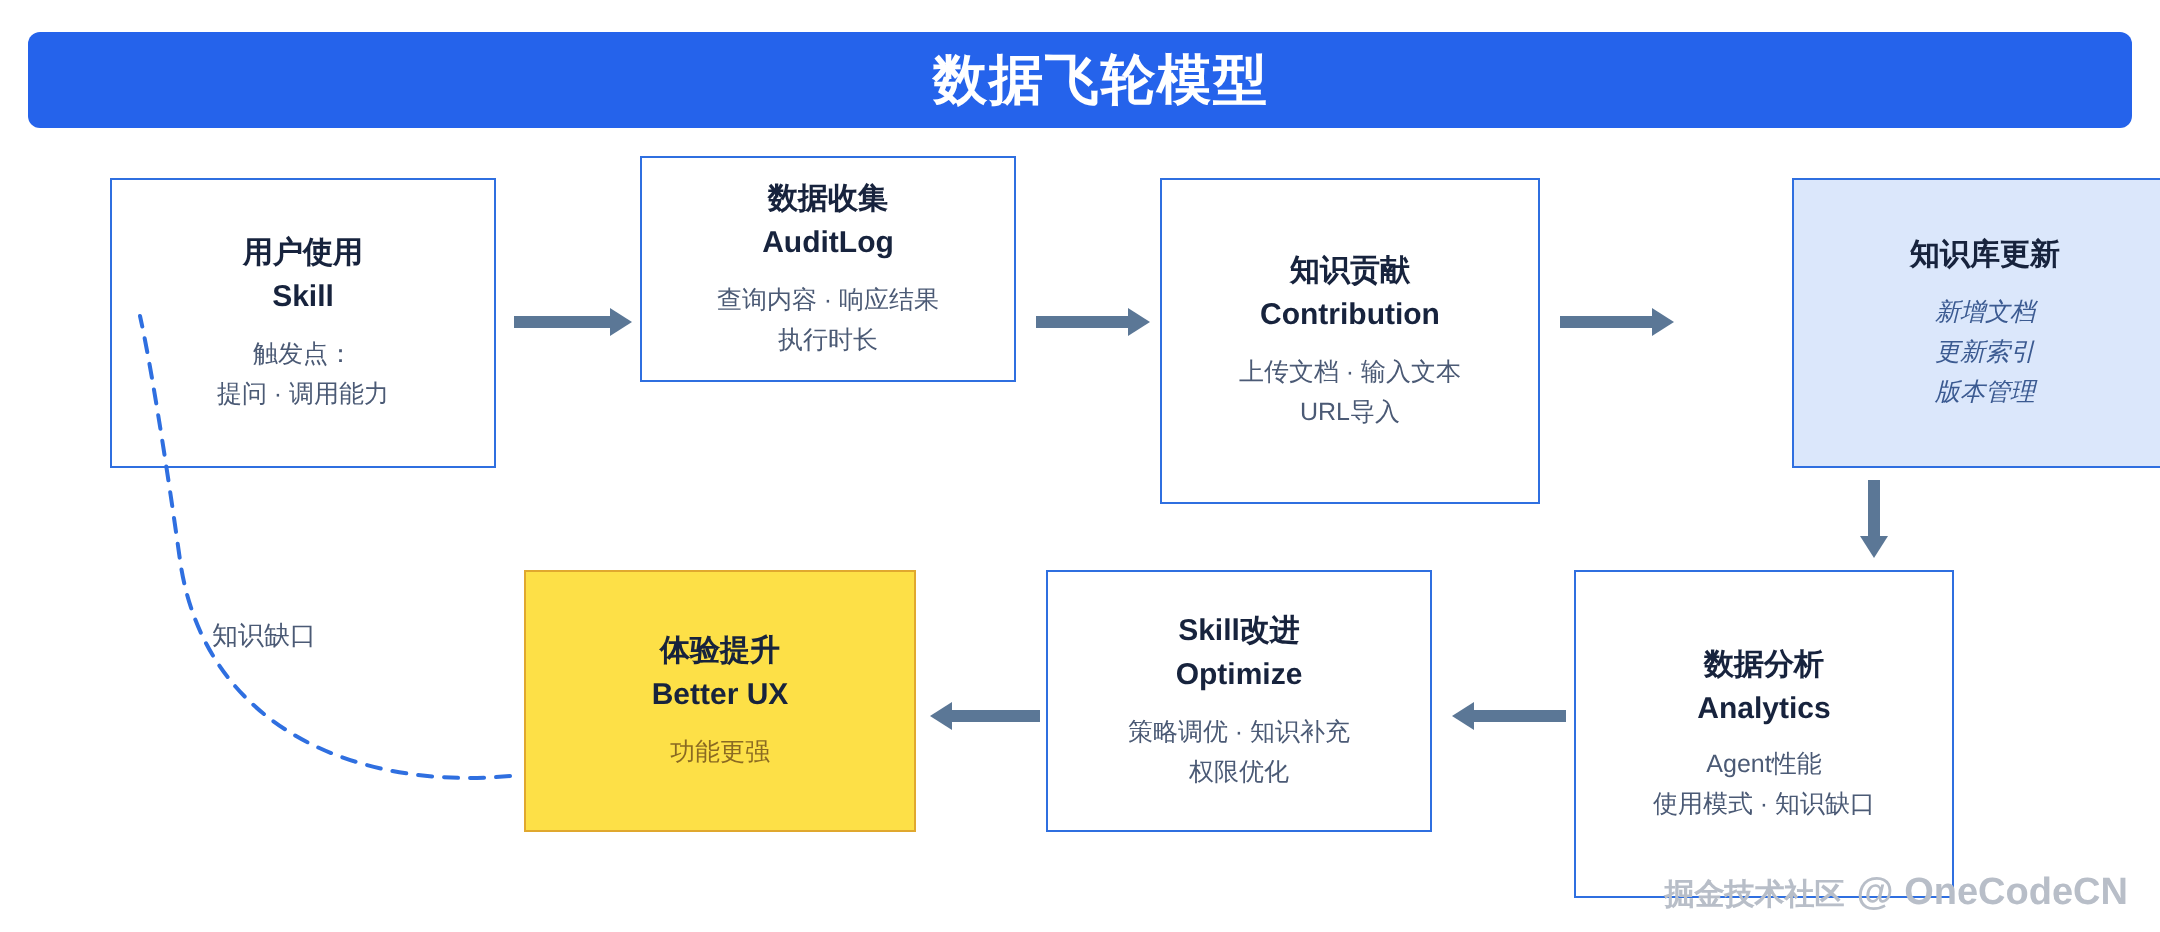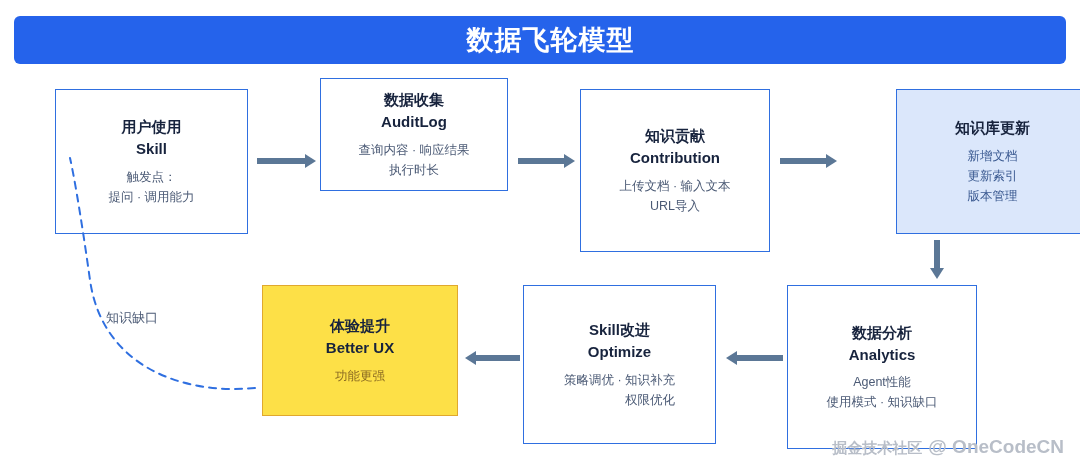--- a/index.html
+++ b/index.html
@@ -71,37 +71,37 @@
     line-height: 1.6;
     margin-top: 7px;
   }
   .node .sub div { white-space: nowrap; }
 
   .node.blue-fill {
     background: #dbe7fb;
     border-color: #2f6fe0;
   }
   .node.blue-fill .hdr { color: #17233d; }
-  .node.blue-fill .sub { color: #3b5a91; }
+  .node.blue-fill .sub { color: #3b5a91; font-style: italic; }
 
   .node.amber-fill {
     background: #fde047;
     border-color: #e0a82e;
     justify-content: center;
   }
   .node.amber-fill .hdr { color: #17233d; }
   .node.amber-fill .sub { color: #8a6a22; }
 
   
   #node-user      { left: 55px;  top: 89px;  width: 193px; height: 145px; }
   #node-collect   { left: 320px; top: 78px;  width: 188px; height: 113px; }
   #node-contrib   { left: 580px; top: 89px;  width: 190px; height: 163px; }
   #node-kb        { left: 878px; top: 89px;  width: 193px; height: 145px; margin-left: 18px; }
   #node-analytics { left: 787px; top: 285px; width: 190px; height: 164px; }
-  #node-optimize  { left: 523px; top: 285px; width: 193px; height: 159px; text-align: right; }
+  #node-optimize  { left: 523px; top: 285px; width: 193px; height: 131px; }
   #node-ux        { left: 262px; top: 285px; width: 196px; height: 131px; }
 
   
   .arrow-line {
     position: absolute;
     background: #5b7796;
   }
   .arrow-head {
     position: absolute;
     width: 0;

